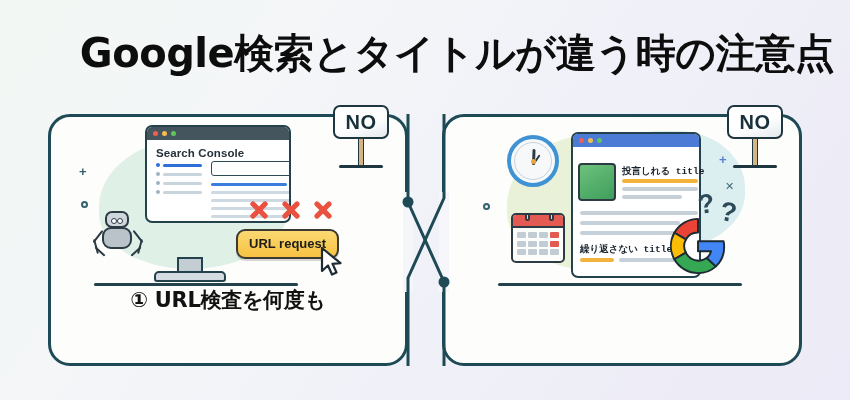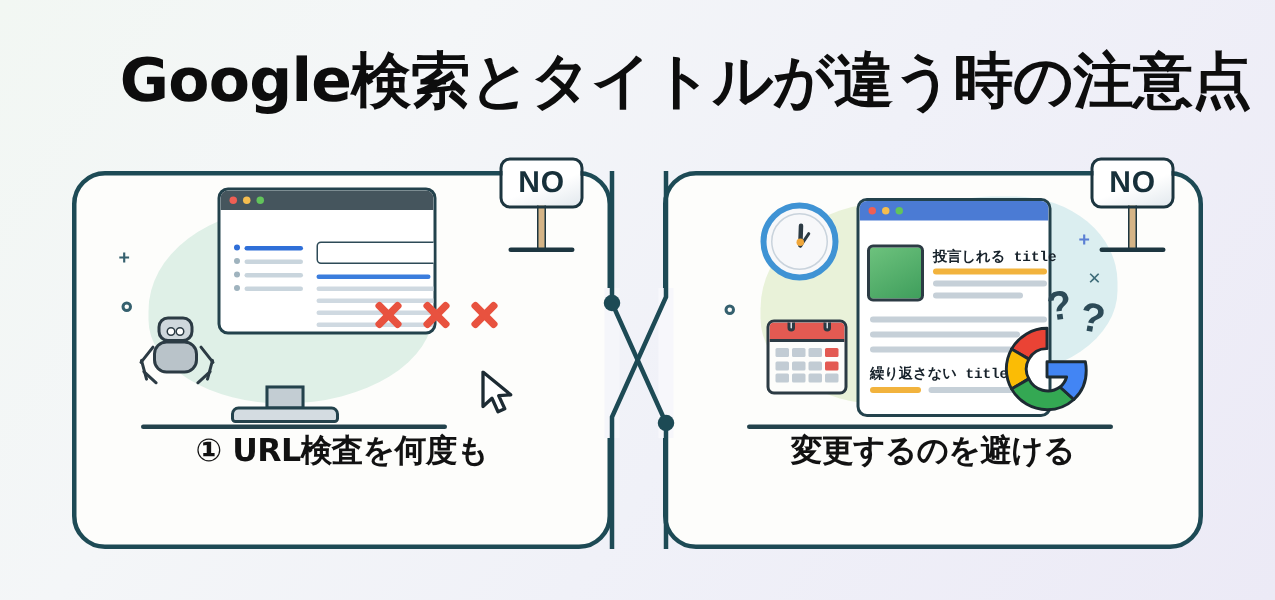--- a/index.html
+++ b/index.html
@@ -230,20 +230,21 @@
     <div class="stand-neck" style="left:126px; top:140px;"></div>
     <div class="stand-foot" style="left:103px; top:154px;"></div>
     <div class="desk-line" style="left:43px; top:166px; width:204px;"></div>
 
     <div class="browser" style="left:94px; top:8px; width:146px; height:98px;">
       <div class="browser-bar">
         <span class="dot r"></span>
         <span class="dot y"></span>
         <span class="dot g"></span>
       </div>
+      <div class="sc-title">Search Console</div>
 
       <div class="sc-side">
         <div class="row">
           <span class="bullet on"></span>
           <span class="bar on"></span>
         </div>
         <div class="row">
           <span class="bullet"></span>
           <span class="bar"></span>
         </div>
@@ -281,20 +282,21 @@
       <div class="bot-head">
         <span class="bot-eye l"></span>
         <span class="bot-eye r"></span>
       </div>
     </div>
 
     <div class="xmark" style="left:197px; top:82px;"></div>
     <div class="xmark" style="left:229px; top:82px;"></div>
     <div class="xmark" style="left:261px; top:82px;"></div>
 
+    <div class="url-pill" style="left:185px; top:112px;">URL request</div>
     <svg class="cursor" style="left:268px; top:130px; width:26px; height:30px;" viewBox="0 0 26 30">
       <path d="M3 1 L3 24 L9 18.5 L13 27.5 L17.5 25.5 L13.5 16.8 L21.5 16.2 Z" fill="#ffffff" stroke="#1d2b33" stroke-width="2.2" stroke-linejoin="round"></path>
     </svg>
   </div>
 
   <div class="no-sign no-sign-left">
     <div class="sign-post"></div>
     <div class="sign-base"></div>
     <div class="sign-board">NO</div>
   </div>
@@ -378,21 +380,20 @@
   </div>
 
   <div class="no-sign no-sign-right">
     <div class="sign-post"></div>
     <div class="sign-base"></div>
     <div class="sign-board">NO</div>
   </div>
 </div>
 
 <div class="caption" style="top:288px; left:442px; width:360px;">
-  <span class="l2">変更するのを避ける</span>
 </div>
 
 <svg class="notch" viewBox="0 0 56 252">
 
   <rect x="5" y="78" width="10" height="100" fill="#f5f6fa"></rect>
   <rect x="41" y="78" width="10" height="100" fill="#f7f7fb"></rect>
 
   <path d="M10 0 L10 88 L46 168 L46 252" fill="none" stroke="#1d4a55" stroke-width="3" stroke-linecap="round"></path>
 
   <path d="M46 0 L46 84 L10 164 L10 252" fill="none" stroke="#1d4a55" stroke-width="3" stroke-linecap="round"></path>

